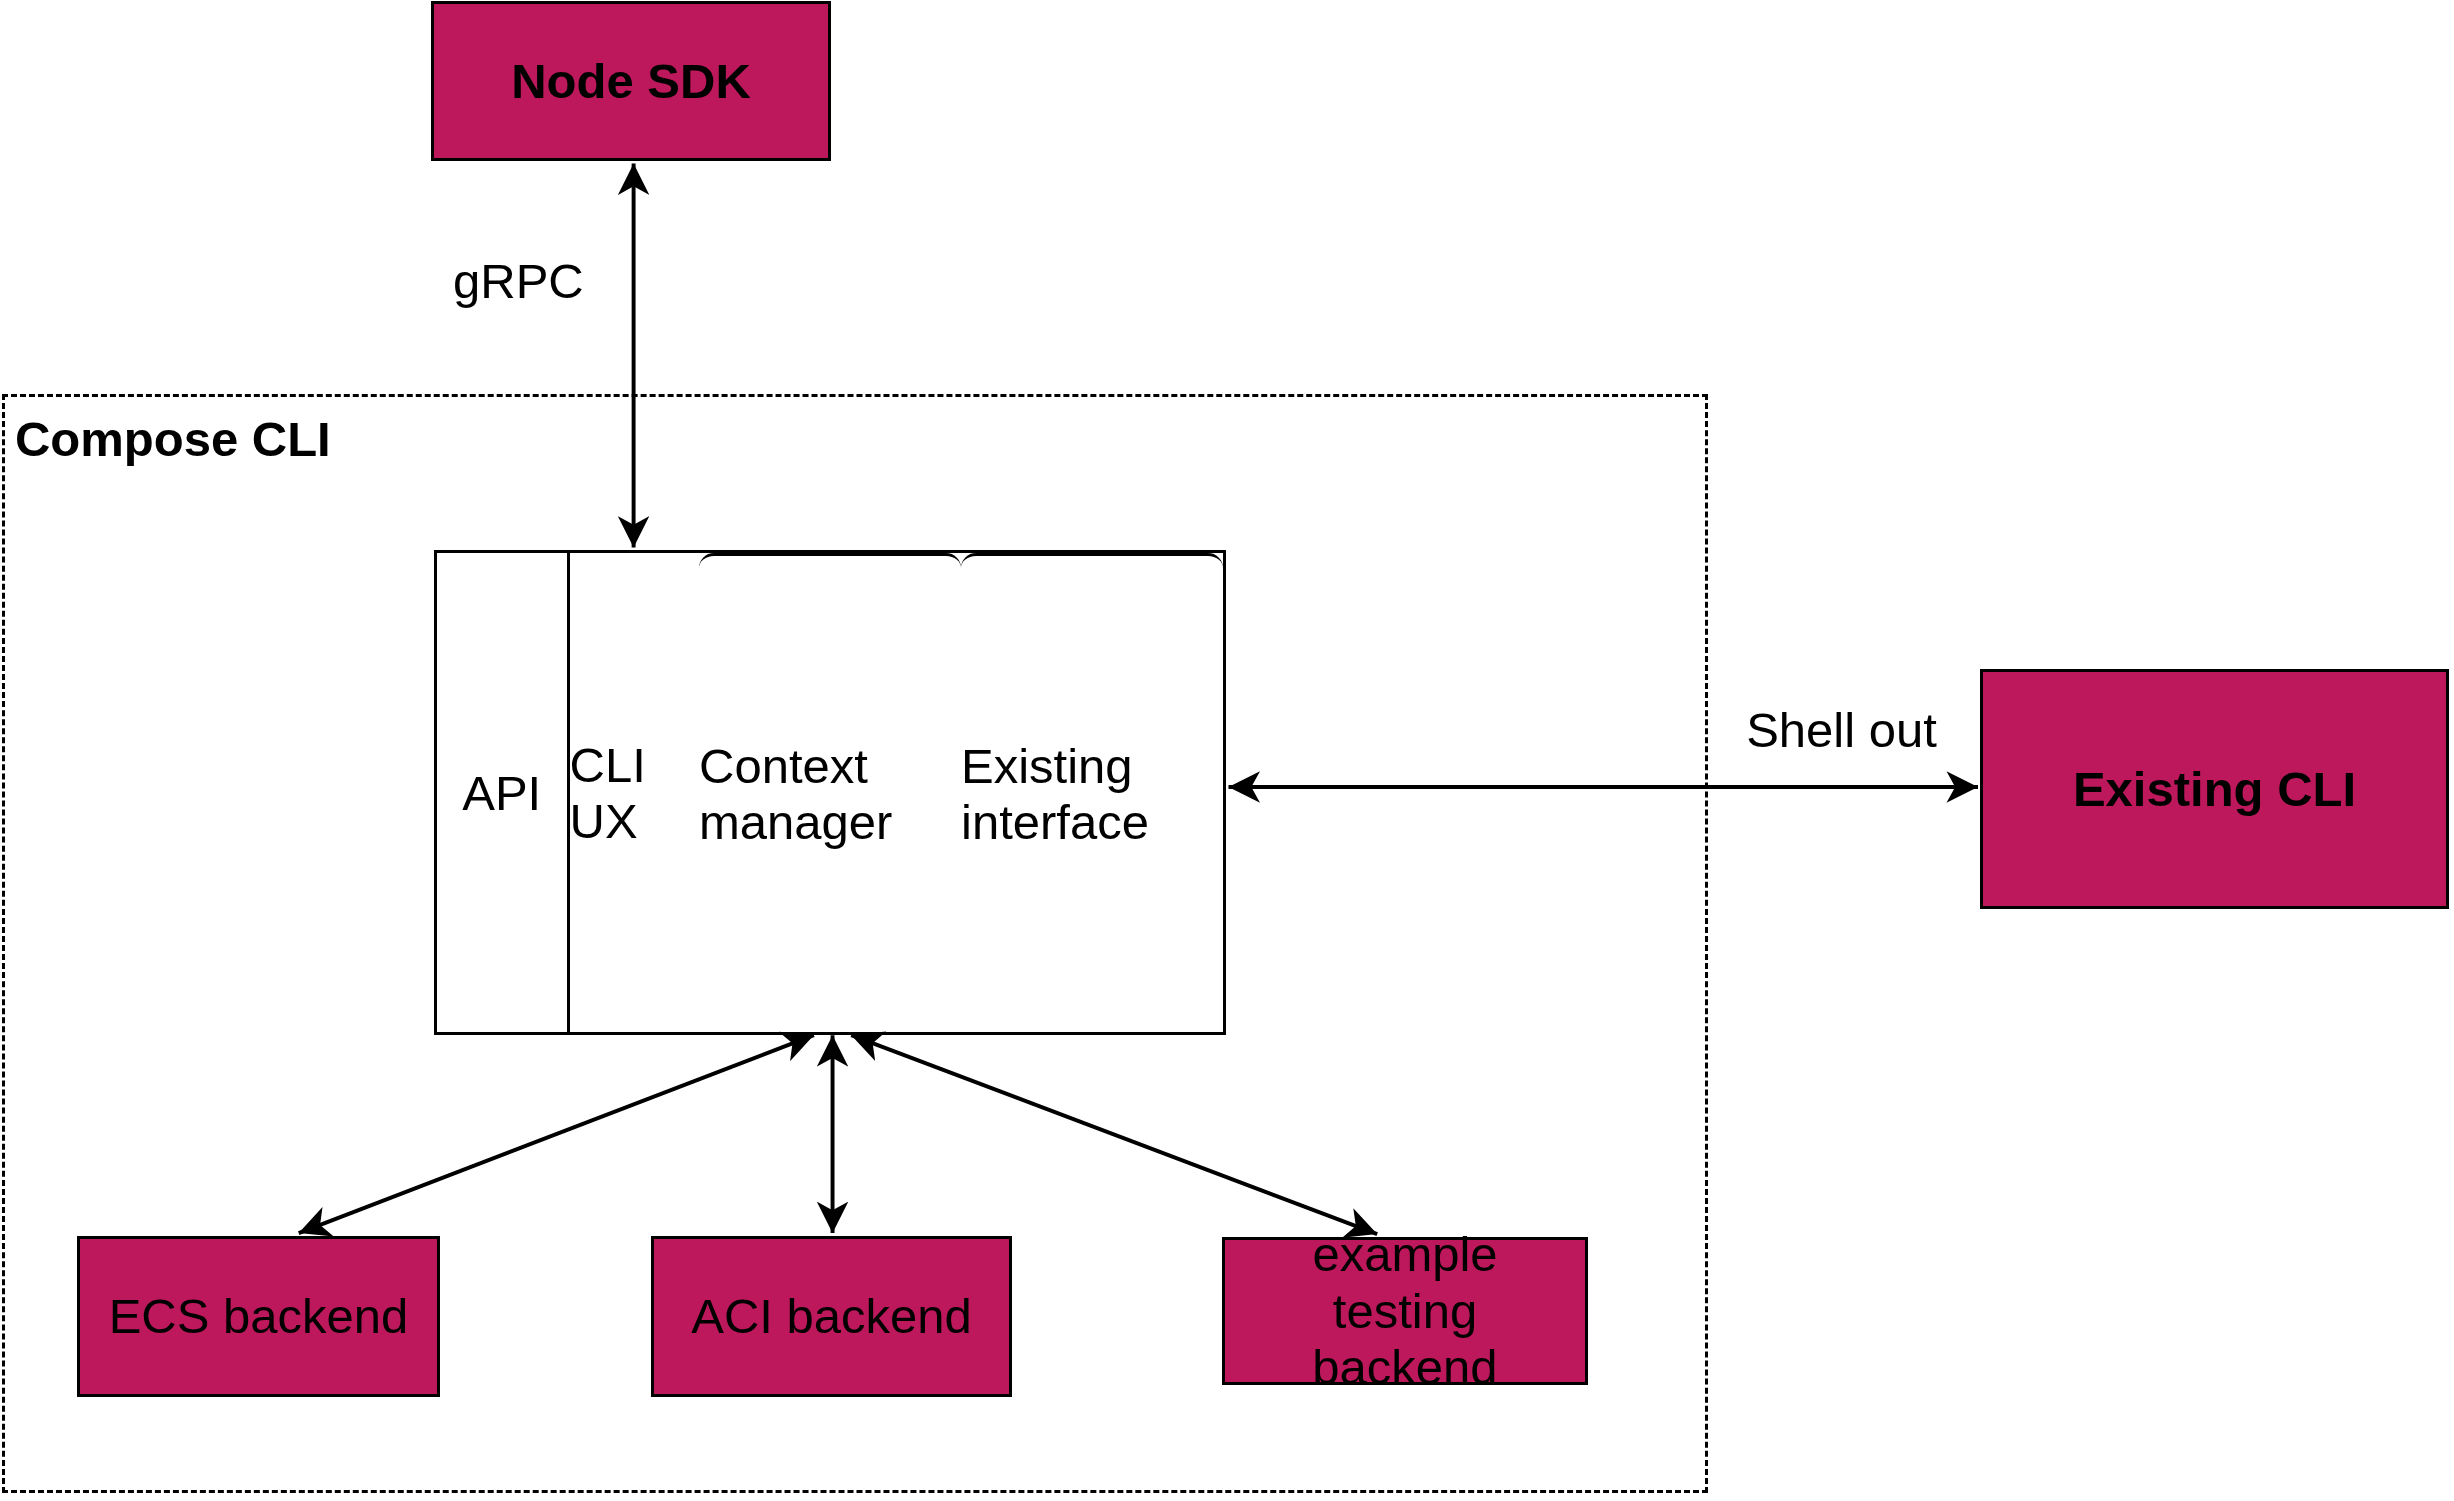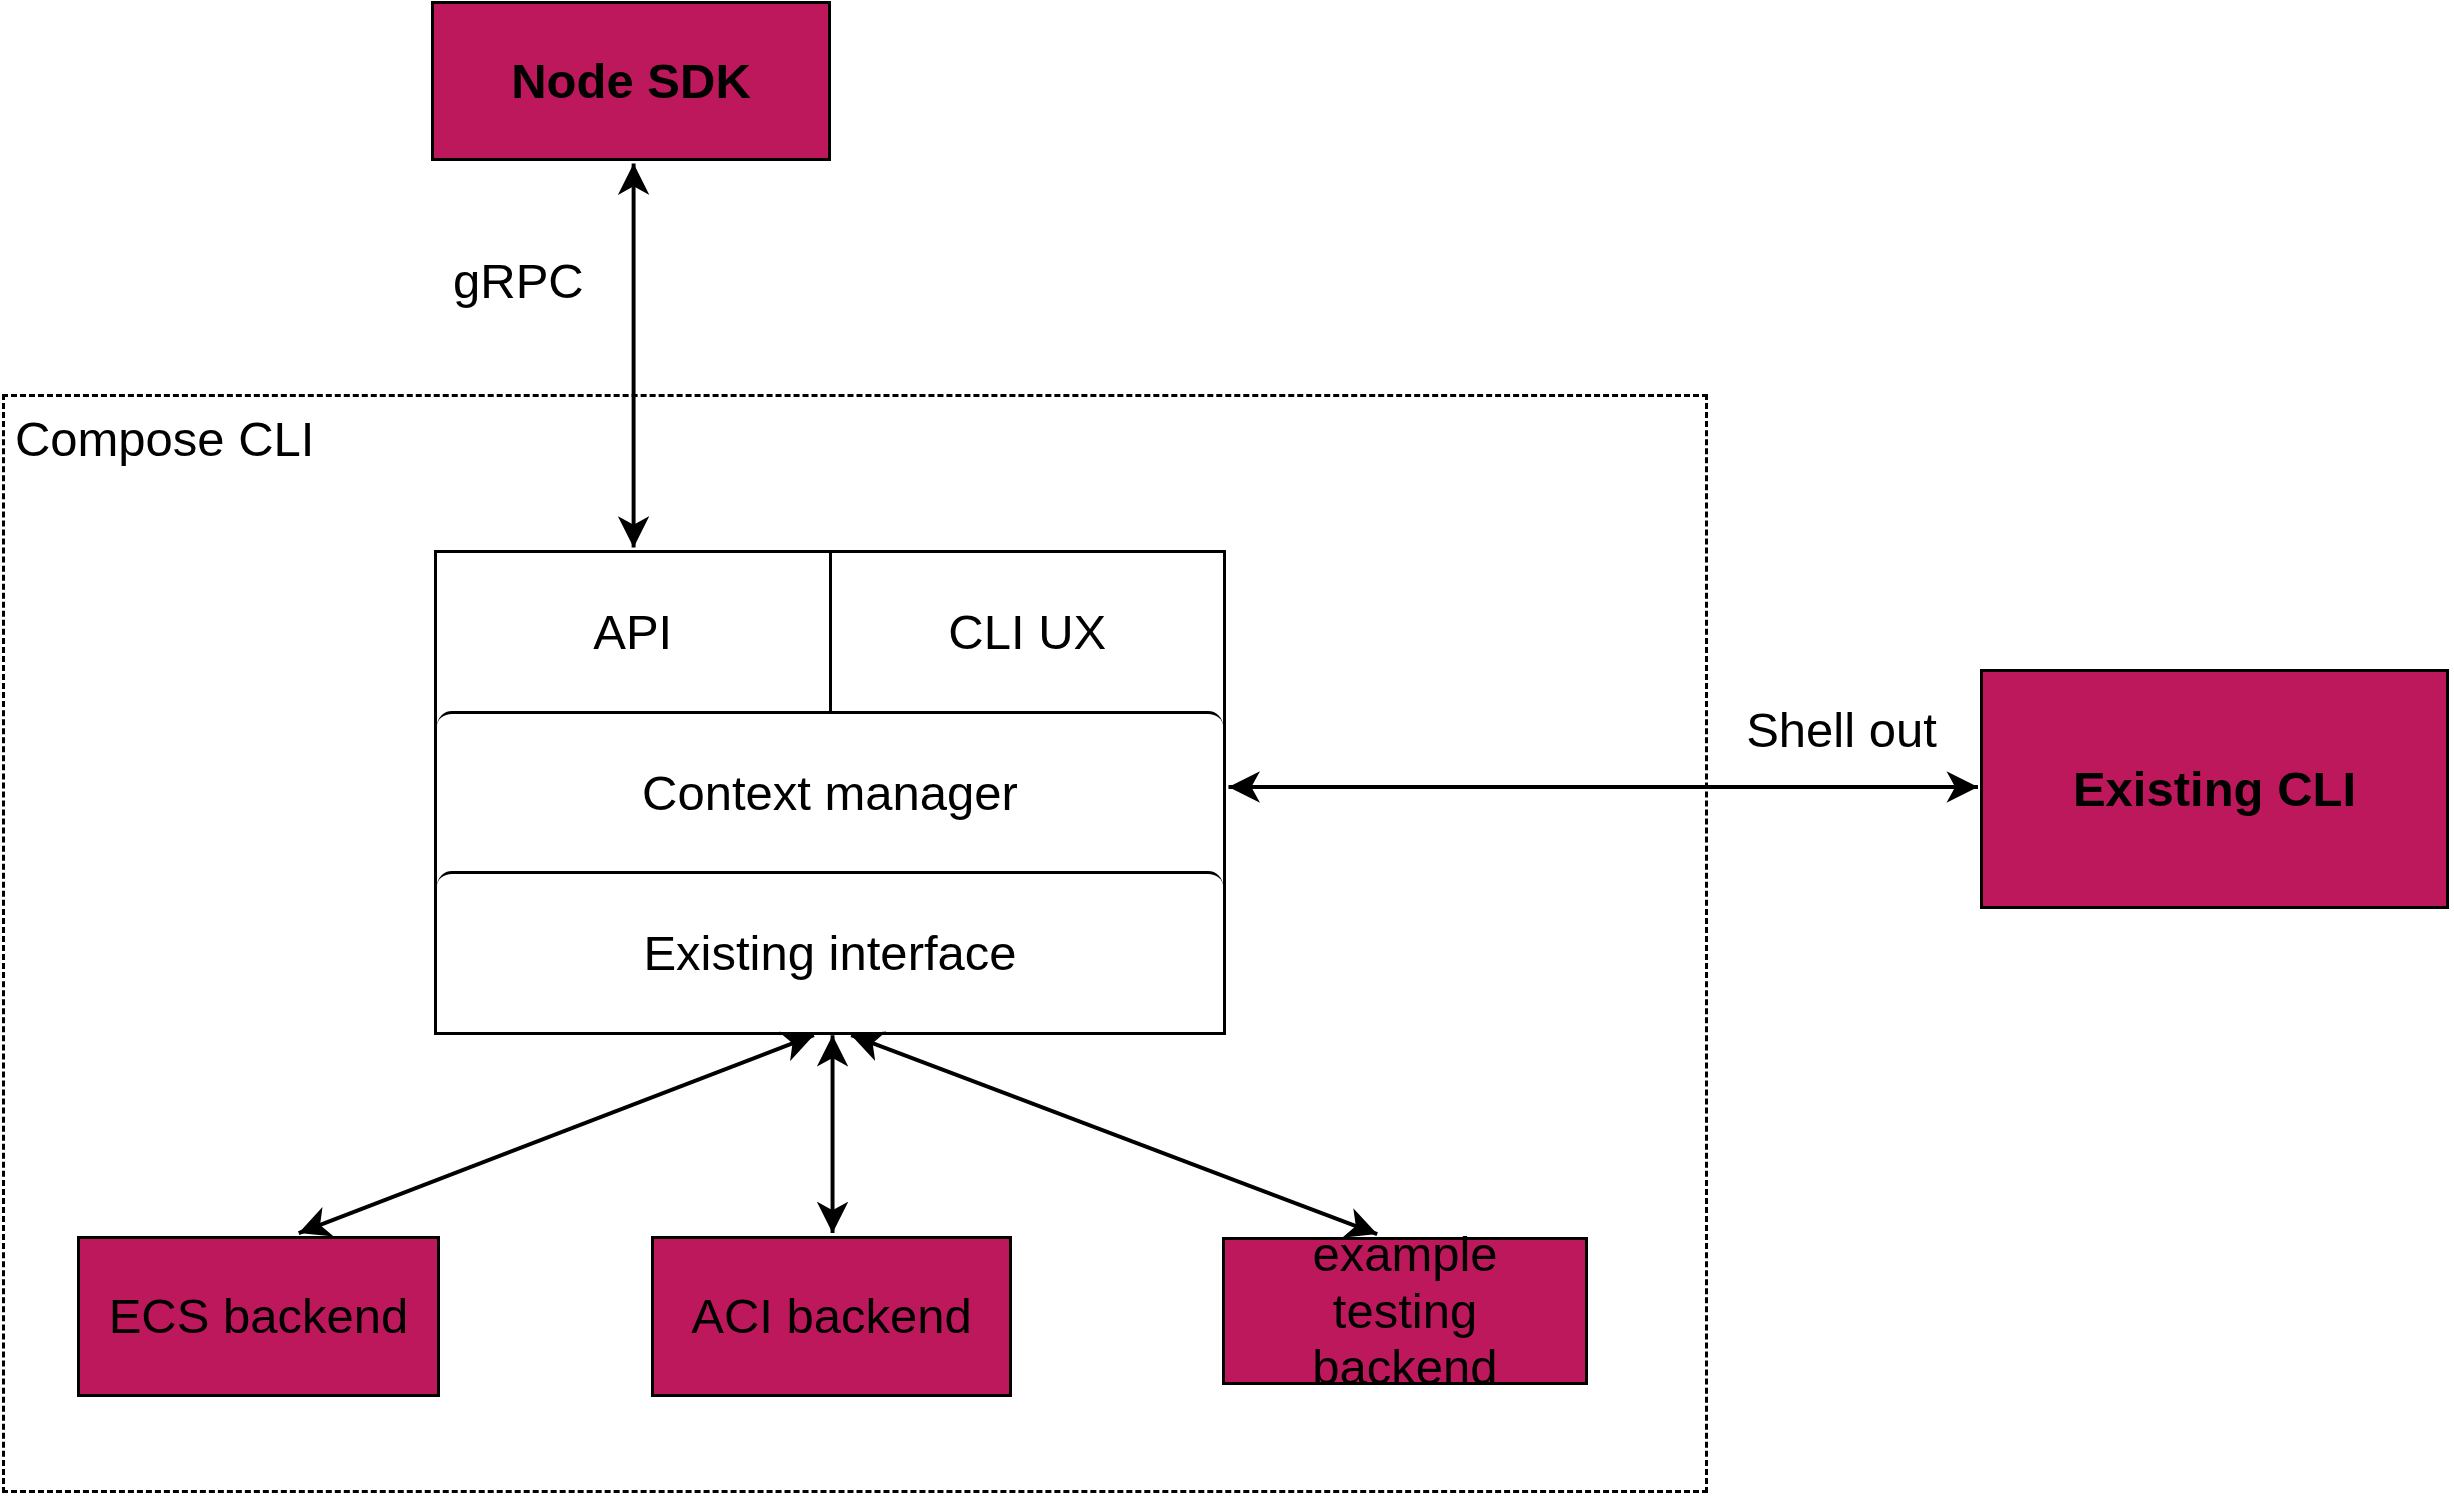--- a/index.html
+++ b/index.html
@@ -34,32 +34,32 @@
     position: absolute;
     box-sizing: border-box;
     border: 3.9px dashed #000000;
     background: transparent;
   }
   .group-label {
     position: absolute;
     left: 9.9px;
     top: 13.8px;
     font-size: 49px;
-    font-weight: normal;
+    font-weight: bold;
     white-space: nowrap;
   }
 
   
   .stack {
     position: absolute;
     box-sizing: border-box;
     border: 3.9px solid #000000;
     background: #ffffff;
     display: flex;
-    flex-direction: column;
+    flex-direction: row;
     left: 434px; top: 550px;
     width: 792px; height: 485px;
   }
   .stack .row {
     flex: 1 1 0;
     display: flex;
     align-items: stretch;
   }
   .stack .row + .row { border-top: 3.9px solid #000000; border-radius: 15px; }
   .stack .cell {

